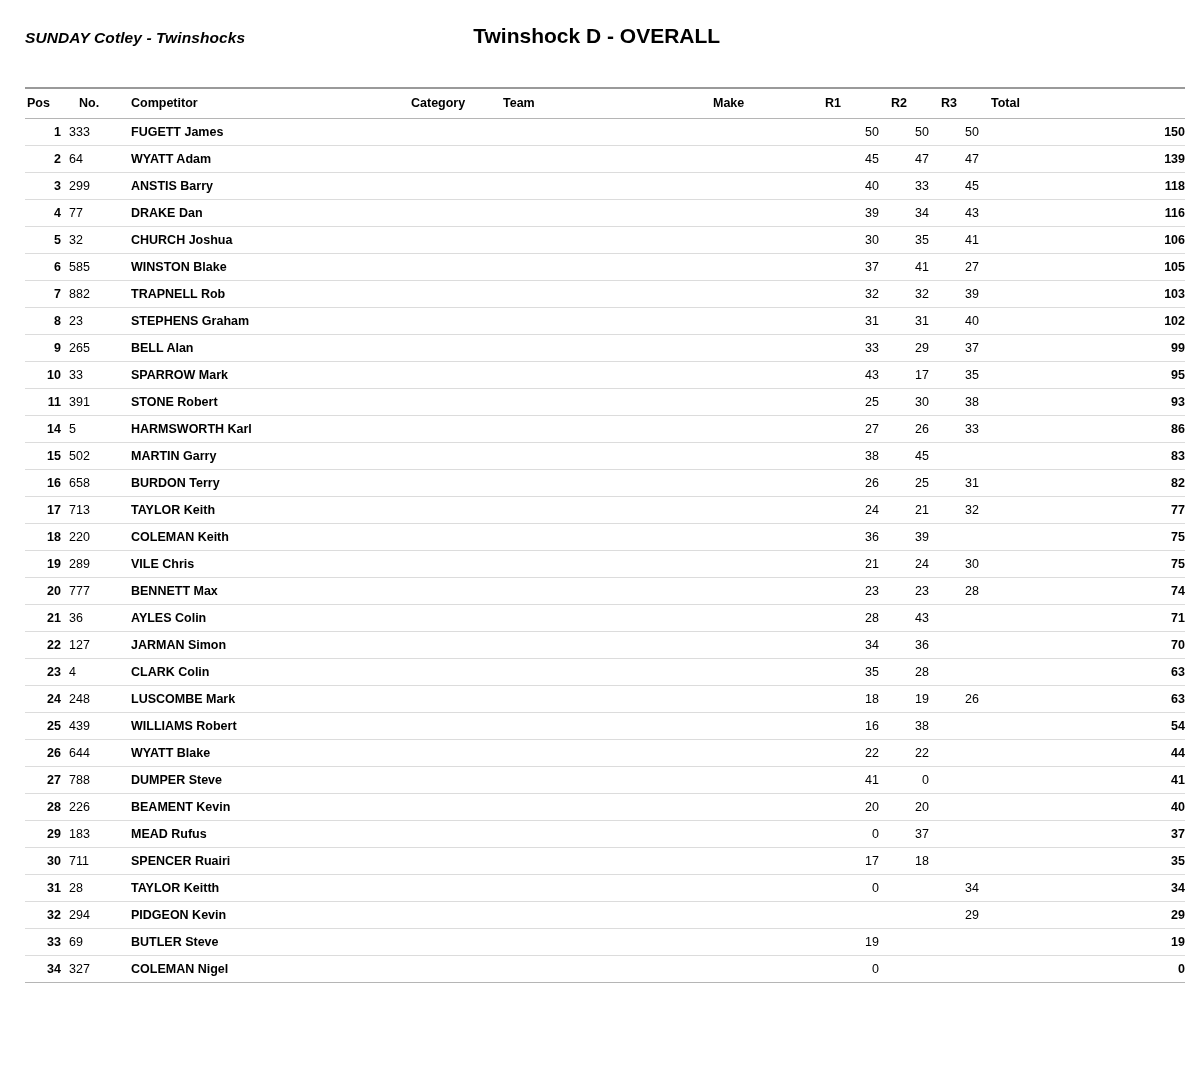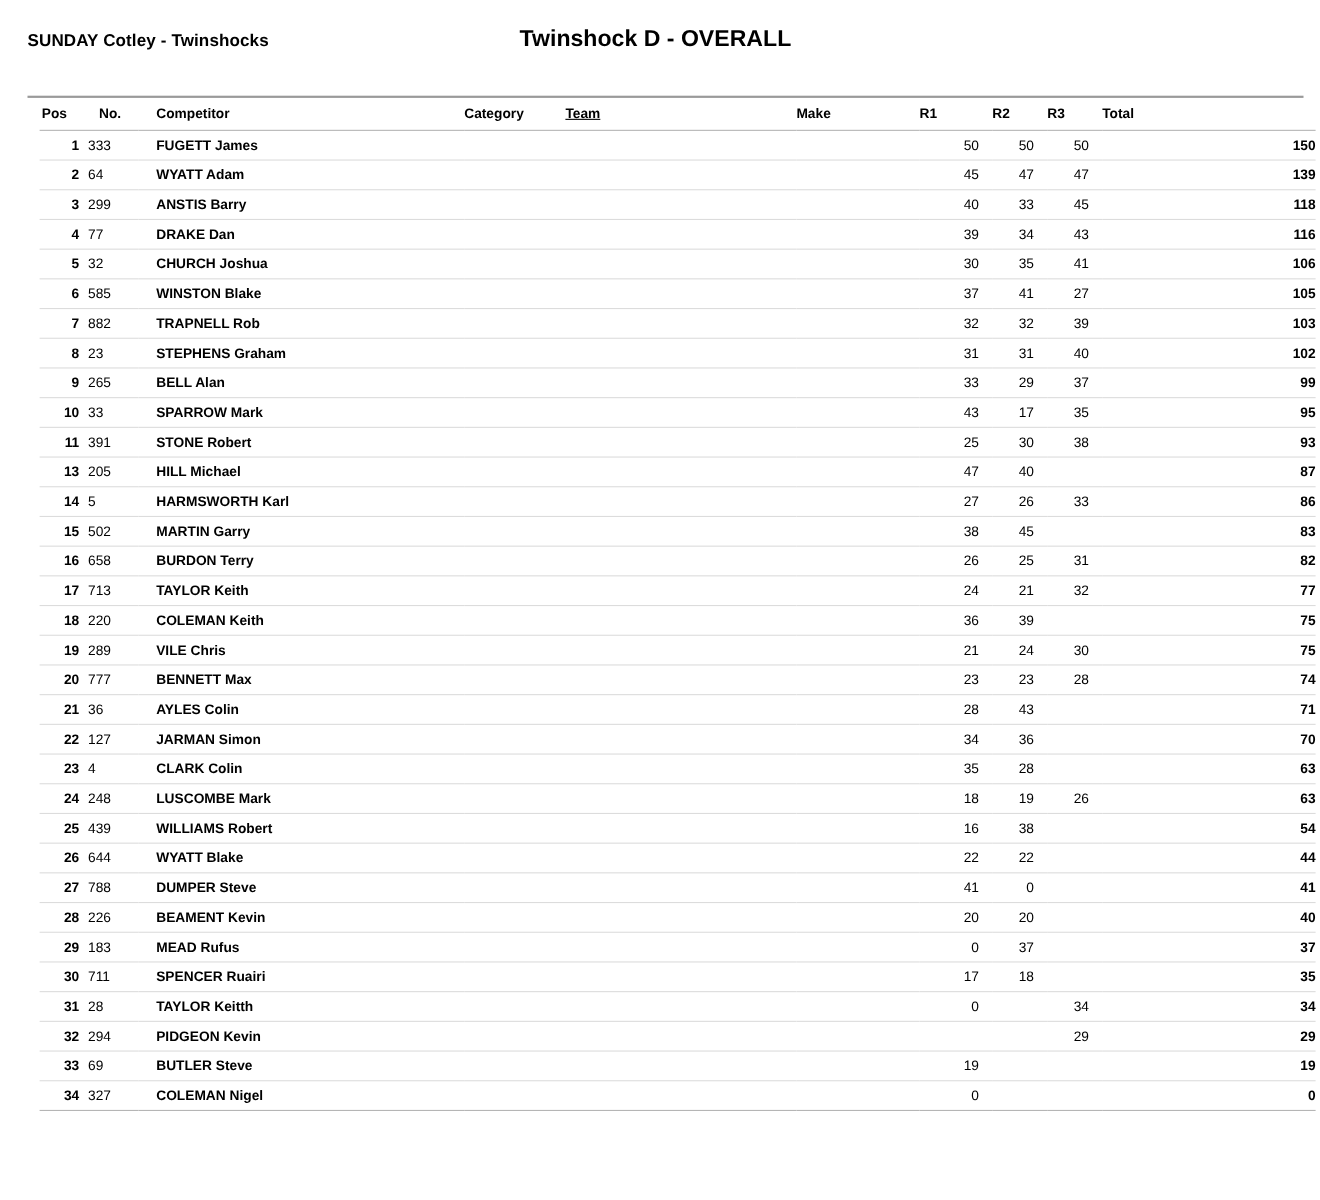--- a/index.html
+++ b/index.html
@@ -24,36 +24,37 @@
     display: flex;
     align-items: baseline;
     padding-top: 24px;
     padding-left: 5px;
   }
   .event-title {
     font-size: 15.5px;
     font-weight: bold;
     letter-spacing: 0.1px;
     white-space: nowrap;
+    font-style: italic;
   }
   .class-title {
     font-size: 21px;
     font-weight: bold;
     margin-left: 228px;
     white-space: nowrap;
   }
   .rule-thick {
     margin-top: 39px;
     border-top: 2px solid #9a9a9a;
     width: 1160px;
     margin-left: 5px;
   }
   table.results {
     width: 1160px;
-    margin-left: 16px;
+    margin-left: 5px;
     border-collapse: collapse;
     table-layout: fixed;
     font-size: 12.5px;
   }
   table.results thead th {
     font-weight: bold;
     padding: 7px 0 8px 0;
     text-align: left;
     font-size: 12.5px;
     border-bottom: 1px solid #b5b5b5;
@@ -74,21 +75,21 @@
   .c-make  { width: 112px; text-align: right; }
   .c-r1    { width: 66px;  text-align: right; padding-right: 12px !important; }
   .c-r2    { width: 50px;  text-align: right; padding-right: 12px !important; }
   .c-r3    { width: 50px;  text-align: right; padding-right: 12px !important; }
   .c-total { width: 194px; text-align: right; font-weight: bold; }
 
   thead .c-pos   { text-align: left; padding-left: 2px !important; }
   thead .c-no    { text-align: left; padding-left: 10px !important; }
   thead .c-comp  { text-align: left; }
   thead .c-cat   { text-align: right; }
-  thead .c-team  { text-align: left; text-decoration: underline; }
+  thead .c-team  { text-align: left; }
   thead .c-make  { text-align: right; }
   thead .c-r1, thead .c-r2, thead .c-r3 { text-align: right; }
   thead .c-total { text-align: right; }
 </style>
 </head>
 <body>
 
 <div class="page">
 
   <div class="header-row">
@@ -240,32 +241,20 @@
           <td class="c-comp">STONE Robert</td>
           <td class="c-cat"></td>
           <td class="c-team"></td>
           <td class="c-make"></td>
           <td class="c-r1">25</td>
           <td class="c-r2">30</td>
           <td class="c-r3">38</td>
           <td class="c-total">93</td>
         </tr>
         <tr>
-          <td class="c-pos">13</td>
-          <td class="c-no">205</td>
-          <td class="c-comp">HILL Michael</td>
-          <td class="c-cat"></td>
-          <td class="c-team"></td>
-          <td class="c-make"></td>
-          <td class="c-r1">47</td>
-          <td class="c-r2">40</td>
-          <td class="c-r3"></td>
-          <td class="c-total">87</td>
-        </tr>
-        <tr>
           <td class="c-pos">14</td>
           <td class="c-no">5</td>
           <td class="c-comp">HARMSWORTH Karl</td>
           <td class="c-cat"></td>
           <td class="c-team"></td>
           <td class="c-make"></td>
           <td class="c-r1">27</td>
           <td class="c-r2">26</td>
           <td class="c-r3">33</td>
           <td class="c-total">86</td>

